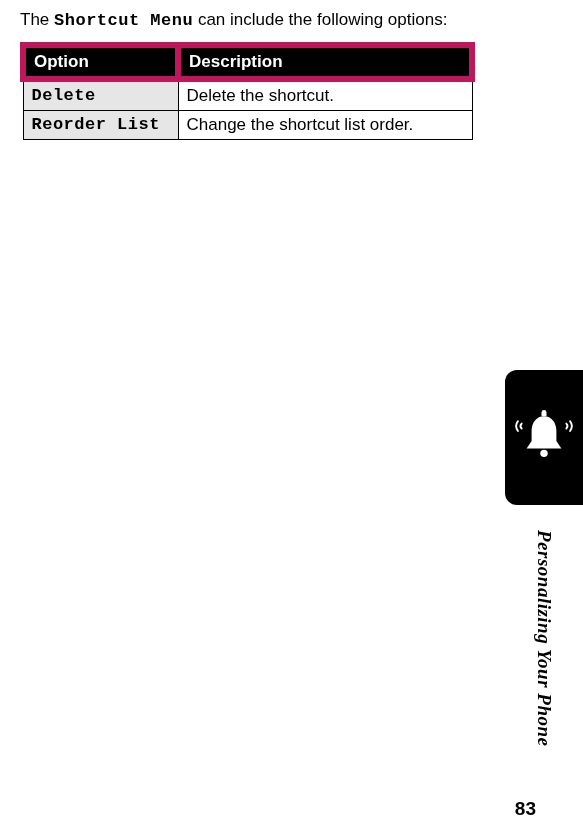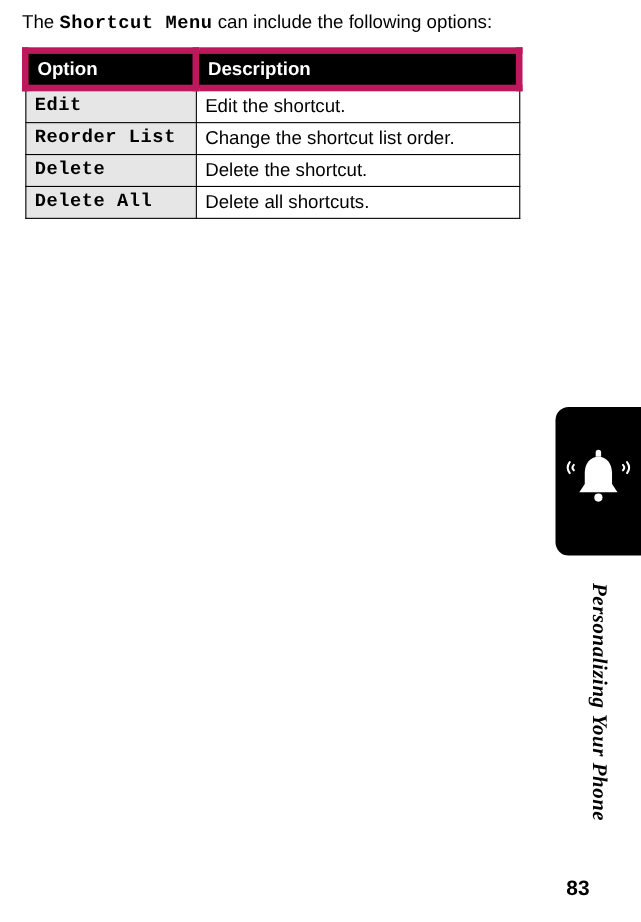--- a/index.html
+++ b/index.html
@@ -102,34 +102,26 @@
 
   <table class="options">
     <thead>
       <tr>
         <th>Option</th>
         <th>Description</th>
       </tr>
     </thead>
     <tbody>
       <tr>
-        <td class="opt">Edit</td>
-        <td>Edit the shortcut.</td>
+        <td class="opt">Delete</td>
+        <td>Delete the shortcut.</td>
       </tr>
       <tr>
         <td class="opt">Reorder List</td>
         <td>Change the shortcut list order.</td>
-      </tr>
-      <tr>
-        <td class="opt">Delete</td>
-        <td>Delete the shortcut.</td>
-      </tr>
-      <tr>
-        <td class="opt">Delete All</td>
-        <td>Delete all shortcuts.</td>
       </tr>
     </tbody>
   </table>
 </div>
 
 <div class="side-tab">
   <span>
     <svg viewBox="0 0 100 100" xmlns="http://www.w3.org/2000/svg">
       <g fill="#fff">
         <path d="M50 18 C38 18 30 28 30 42 L30 58 L22 70 L78 70 L70 58 L70 42 C70 28 62 18 50 18 Z"></path>

